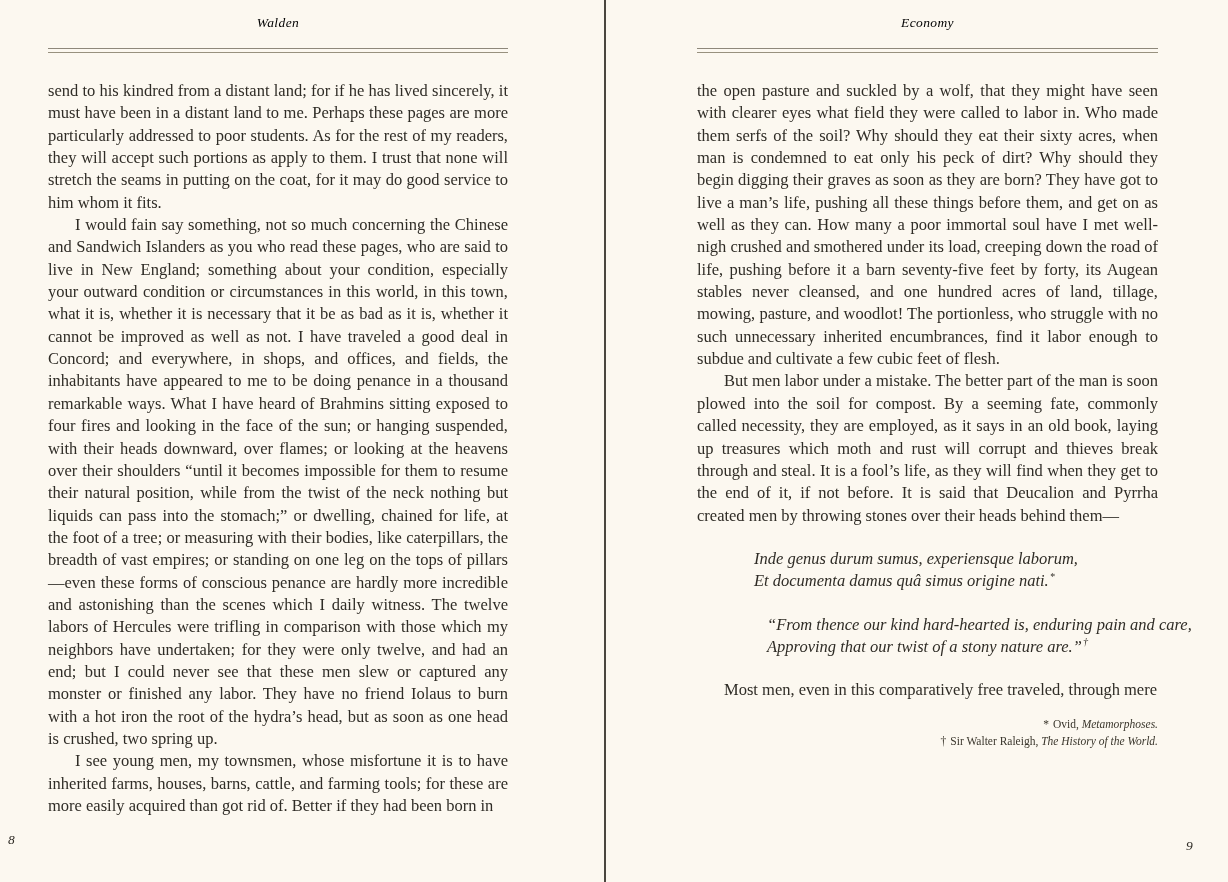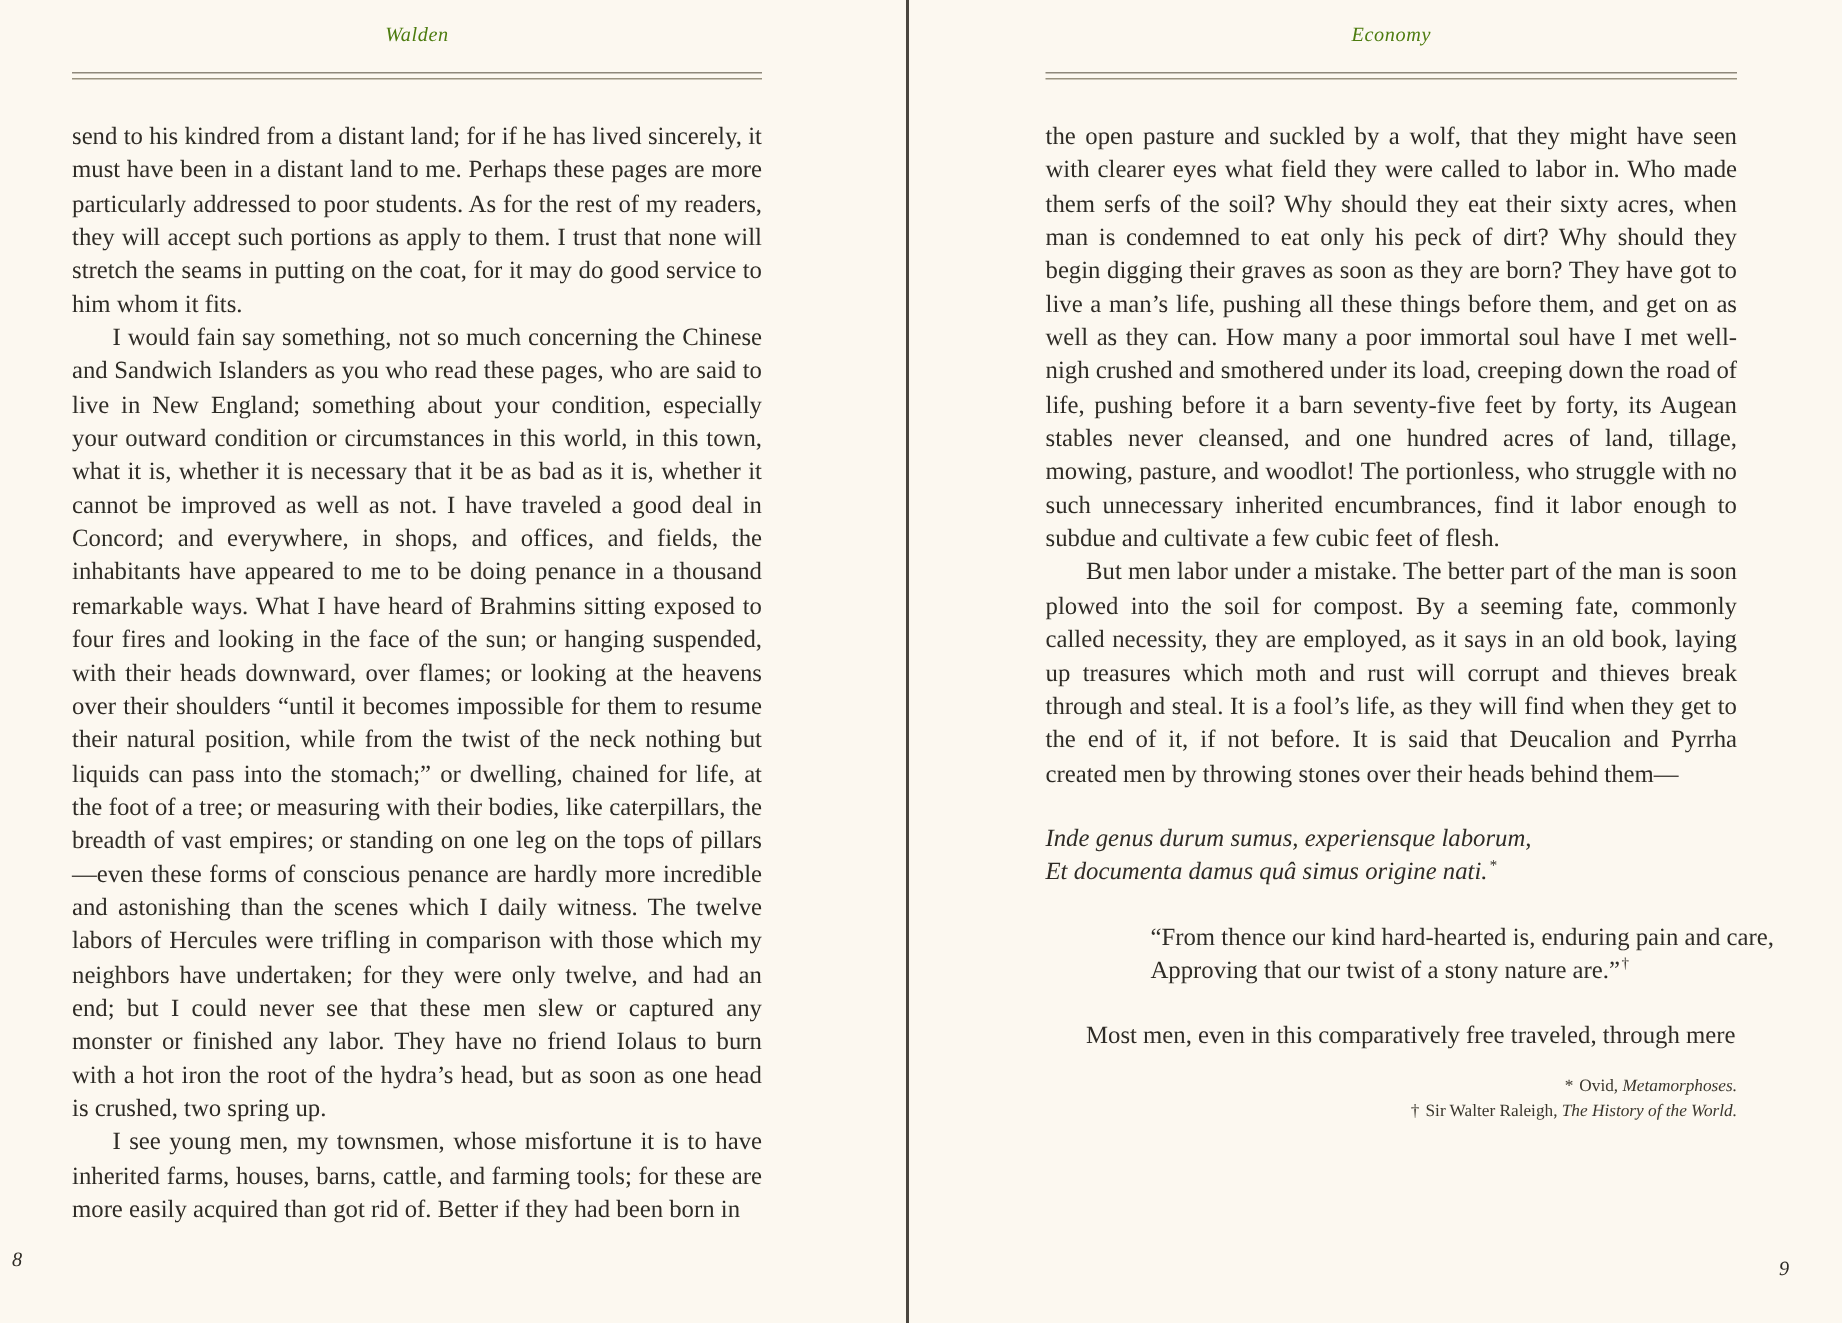--- a/index.html
+++ b/index.html
@@ -18,39 +18,39 @@
   .page { position: absolute; top: 0; }
   .page-left  { left: 48px;  width: 460px; }
   .page-right { left: 697px; width: 461px; }
 
   .running-header {
     margin-top: 15px;
     text-align: center;
     font-style: italic;
     font-size: 13.5px;
     letter-spacing: 0.4px;
-    color: #4d7c0f;
+    color: #000000;
   }
   .header-rule {
     margin-top: 17px;
     height: 3px;
     border-top: 1.5px solid #8e887b;
     border-bottom: 1px solid #98917f;
   }
   .page-body {
     margin-top: 27px;
     font-size: 16.5px;
     line-height: 22.35px;
     text-align: justify;
   }
   p.para { margin: 0; }
   p.indent { text-indent: 27px; }
 
-  .verse { margin: 21px 0; text-align: left; }
-  .verse-latin { font-style: italic; }
+  .verse { margin: 21px 0; text-align: left; font-style: italic; }
+  .verse-latin { margin-left: 57px; font-style: italic; }
   .verse-english { margin-left: 70px; }
   .verse-line { white-space: nowrap; }
 
   sup.fn-ref {
     font-size: 10px;
     line-height: 0;
     vertical-align: super;
     margin-left: 1px;
   }
 

